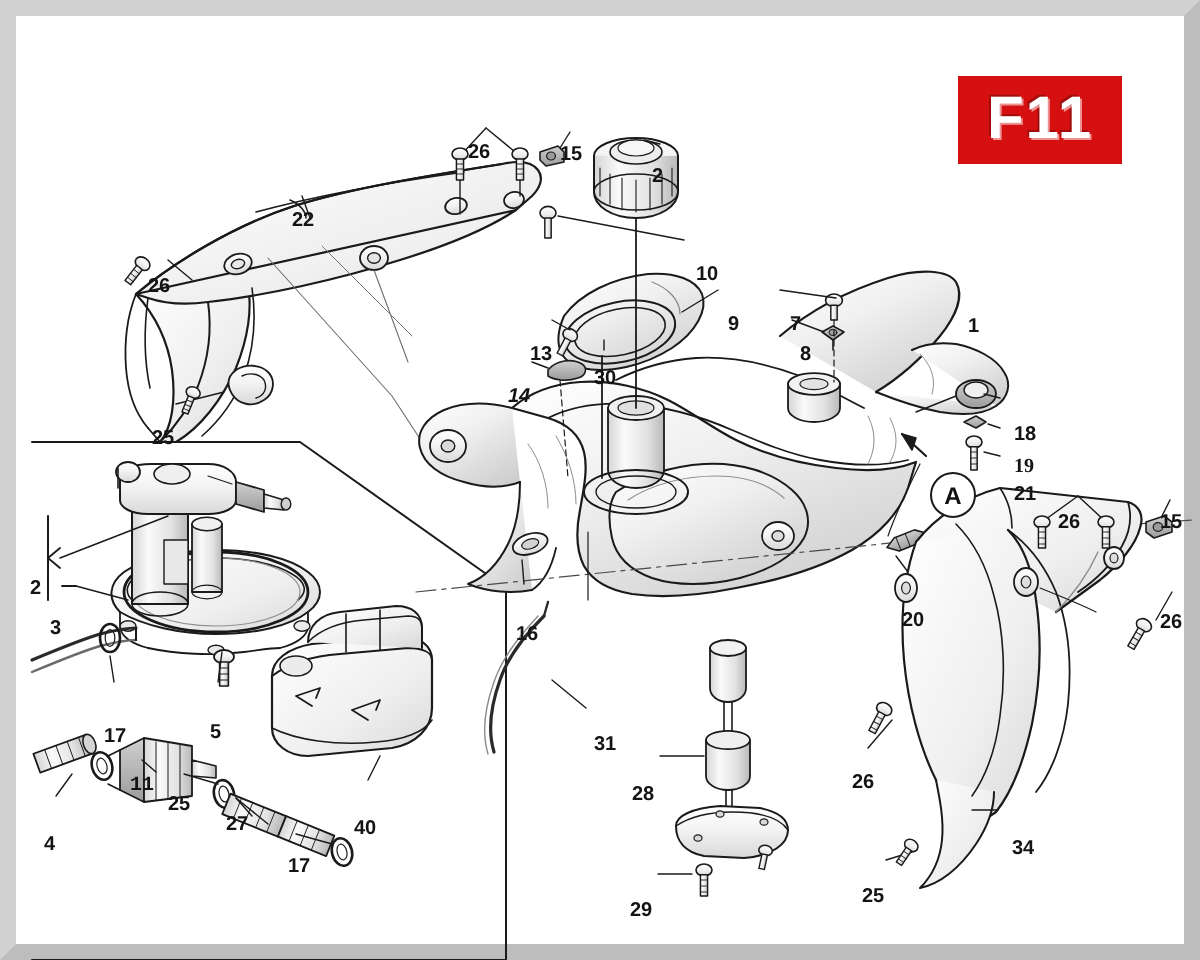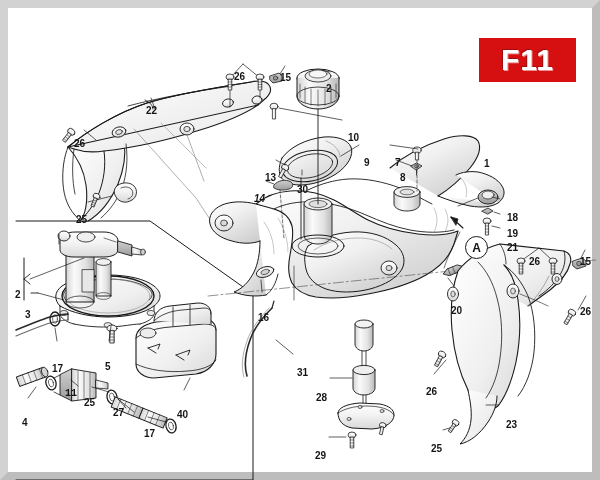--- a/index.html
+++ b/index.html
@@ -12,21 +12,21 @@
     position:absolute;left:0;top:0;width:600px;height:480px;
     box-sizing:border-box;
     border-top:8px solid #d2d2d2;
     border-left:8px solid #d2d2d2;
     border-right:8px solid #bdbdbd;
     border-bottom:8px solid #bdbdbd;
     background:#ffffff;
   }
   #canvas{position:absolute;left:0;top:0;width:600px;height:480px;}
   #badge{
-    position:absolute;left:471px;top:30px;width:97px;height:44px;
+    position:absolute;left:471px;top:30px;width:82px;height:44px;
     background:#d61010;color:#fff;
     display:flex;align-items:center;justify-content:center;
     font-size:30px;font-weight:bold;letter-spacing:1px;
     text-shadow:1px 1px 0 rgba(255,255,255,.55), -1px -1px 0 rgba(0,0,0,.25);
     font-family:"Liberation Sans", sans-serif;
   }
   .cal{
     position:absolute;font-size:10px;font-weight:bold;color:#141414;
     font-family:"Liberation Sans", sans-serif;
     white-space:nowrap;line-height:11px;margin-top:16px;
@@ -533,40 +533,40 @@
       <div class="cal" style="left: 66px; top: 114px;">26</div>
       <div class="cal" style="left: 356px; top: 133px;">9</div>
       <div class="cal" style="left: 387px; top: 133px;">7</div>
       <div class="cal" style="left: 476px; top: 134px;">1</div>
       <div class="cal" style="left: 392px; top: 148px;">8</div>
       <div class="cal" style="left: 257px; top: 148px;">13</div>
       <div class="cal" style="left: 289px; top: 160px;">30</div>
       <div class="cal" style="left: 246px; top: 169px; font-style: italic;">14</div>
       <div class="cal" style="left: 68px; top: 190px;">25</div>
       <div class="cal" style="left: 499px; top: 188px; text-align: center;">18</div>
-      <div class="cal" style="left: 499px; top: 204px;">19</div>
+      <div class="cal" style="left: 499px; top: 204px; font-family: Liberation Serif, serif;">19</div>
       <div class="cal" style="left: 499px; top: 218px;">21</div>
       <div class="cal" style="left: 521px; top: 232px;">26</div>
       <div class="cal" style="left: 572px; top: 232px;">15</div>
       <div class="cal" style="left: 7px; top: 265px;">2</div>
       <div class="cal" style="left: 443px; top: 281px;">20</div>
       <div class="cal" style="left: 17px; top: 285px;">3</div>
       <div class="cal" style="left: 250px; top: 288px;">16</div>
       <div class="cal" style="left: 44px; top: 339px;">17</div>
       <div class="cal" style="left: 97px; top: 337px;">5</div>
       <div class="cal" style="left: 418px; top: 362px;">26</div>
       <div class="cal" style="left: 289px; top: 343px;">31</div>
       <div class="cal" style="left: 308px; top: 368px;">28</div>
       <div class="cal" style="left: 57px; top: 364px; font-family: Liberation Mono, monospace;">11</div>
       <div class="cal" style="left: 76px; top: 373px;">25</div>
       <div class="cal" style="left: 105px; top: 383px;">27</div>
       <div class="cal" style="left: 169px; top: 385px;">40</div>
       <div class="cal" style="left: 14px; top: 393px;">4</div>
       <div class="cal" style="left: 136px; top: 404px;">17</div>
-      <div class="cal" style="left: 498px; top: 395px;">23</div>
+      <div class="cal" style="left: 498px; top: 395px;">34</div>
       <div class="cal" style="left: 423px; top: 419px;">25</div>
       <div class="cal" style="left: 307px; top: 426px;">29</div>
       <div class="cal" style="left: 572px; top: 282px;">26</div>
     </div>
 <div id="marker-layer">
       <div class="amark" style="left: 457px; top: 228px;">A</div>
     </div>
 
 </div>
 

